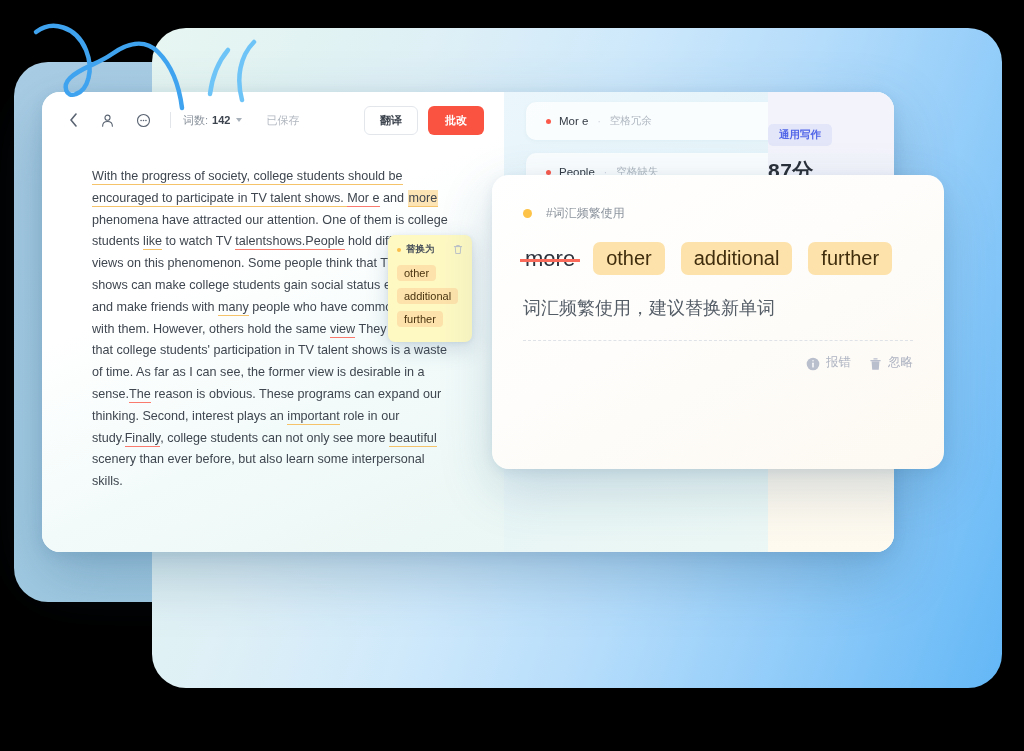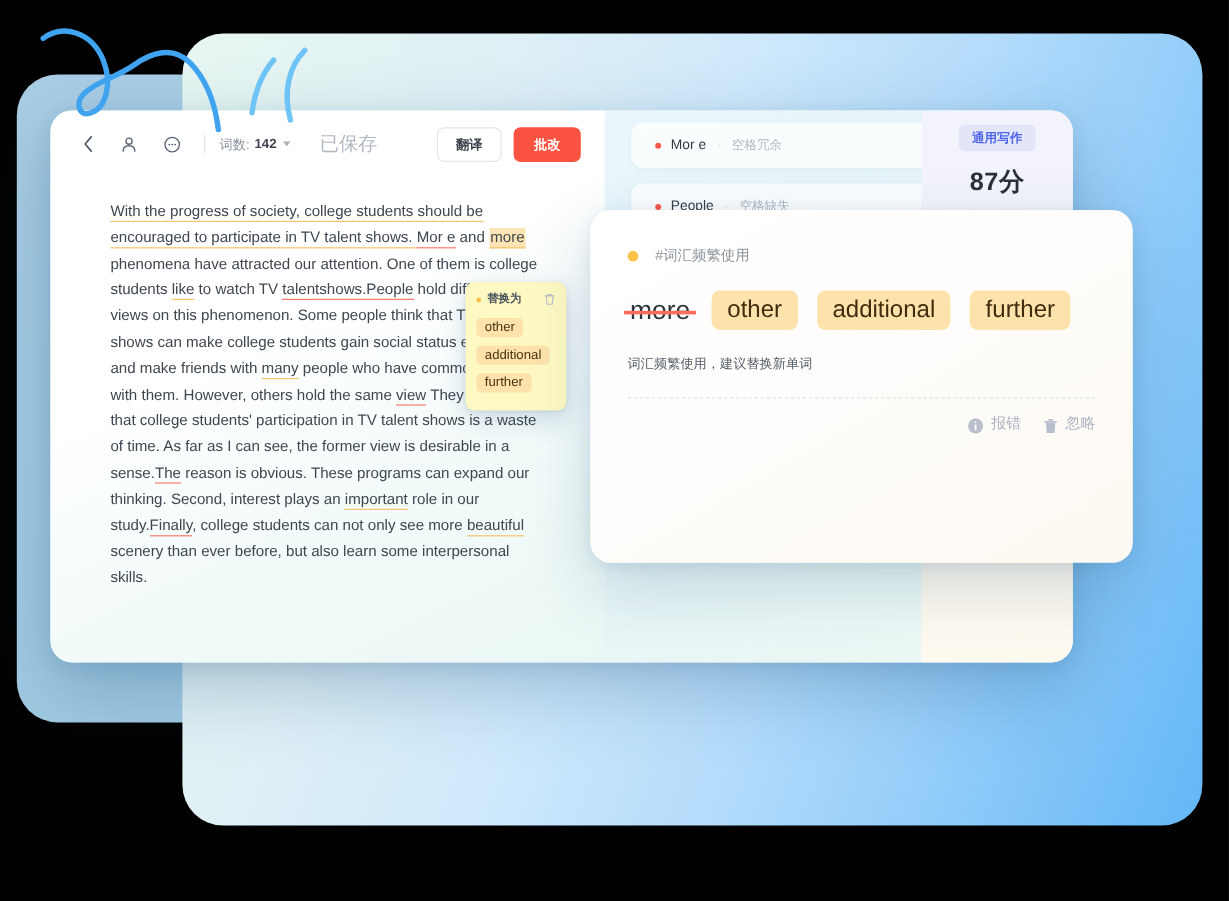--- a/index.html
+++ b/index.html
@@ -51,21 +51,21 @@
   .toolbar { height: 56px; display: flex; align-items: center; padding: 0 18px; gap: 0; }
   .tb-icon {
     width: 26px; height: 26px; display: flex; align-items: center; justify-content: center;
     color: #5a6472; flex: none;
   }
   .tb-icon.chev { margin-right: 8px; }
   .tb-sep { width: 1px; height: 16px; background: #e2e6eb; margin: 0 12px 0 14px; }
   .wordcount { font-size: 11px; color: #8a929c; display: flex; align-items: center; gap: 4px; }
   .wordcount b { color: #3c434d; font-weight: 700; }
   .caret-dn { width: 0; height: 0; border-left: 3.5px solid transparent; border-right: 3.5px solid transparent; border-top: 4px solid #a8b0ba; margin-left: 2px; }
-  .saved { font-size: 16px; color: #b2b8c0; margin-left: 24px; }
+  .saved { font-size: 11px; color: #b2b8c0; margin-left: 24px; }
   .tb-right { margin-left: auto; display: flex; align-items: center; gap: 10px; padding-right: 2px;}
   .btn-translate {
     font-size: 11px; font-weight: 700; color: #3c434d; background: #fff;
     border: 1px solid #e3e7ec; border-radius: 6px; padding: 6px 15px; cursor: pointer;
   }
   .btn-correct {
     font-size: 11px; font-weight: 700; color: #fff; background: #fa5341;
     border: none; border-radius: 6px; padding: 7px 17px; cursor: pointer;
   }
 
@@ -107,21 +107,21 @@
   .dot.amber { background: #fbbf4a; }
   .err-word { font-size: 11.5px; color: #343b44; }
   .err-sep { color: #cfd5dc; font-size: 10px; margin: 0 1px; }
   .err-tag { font-size: 10.5px; color: #aeb6bf; }
 
   
   .score-card {
     position: absolute; right: 0; top: 0; width: 126px; height: 100%;
     background: linear-gradient(180deg,#f2f3fb 0%, #f4f5fb 42%, #fdf6ea 70%, #fefaf0 100%);
   }
-  .score-inner { padding-top: 12px; text-align: center; }
+  .score-inner { padding-top: 32px; }
   .score-pill {
     display: inline-block; background: #e3e5f9; color: #5166e8;
     font-size: 10.5px; font-weight: 700; border-radius: 5px; padding: 4px 11px;
   }
   .score-num { font-size: 21px; font-weight: 700; color: #2b3039; margin-top: 11px; letter-spacing: .5px; }
 
   
   .replace-pop {
     position: absolute; left: 388px; top: 235px; width: 84px;
     background: #fef9c3; border-radius: 7px; padding: 8px 9px 10px 9px;
@@ -154,21 +154,21 @@
   }
   .word-strike { color: #2e343d; }
   .word-strike::after {
     content: ""; position: absolute; left: -3px; right: -3px; top: 52%;
     height: 3px; background: #fb6b5c;
   }
   .chip-lg {
     background: #fde2ab; color: #3f2d0d; font-size: 20px;
     border-radius: 7px; padding: 5px 13px; cursor: pointer;
   }
-  .sc-desc { font-size: 11px; color: #545c66; margin-top: 21px; }
+  .sc-desc { font-size: 18px; color: #545c66; margin-top: 21px; }
   .sc-divider { border-top: 1px dashed #dfe3e8; margin-top: 20px; }
   .sc-actions { display: flex; justify-content: flex-end; align-items: center; gap: 18px; margin-top: 13px; }
   .sc-act { display: flex; align-items: flex-end; gap: 6px; color: #aeb4c2; font-size: 12.5px; cursor: pointer; }
 </style>
 </head>
 <body>
 
 <div id="stage">
 
   <div class="layer-back-left"></div>

